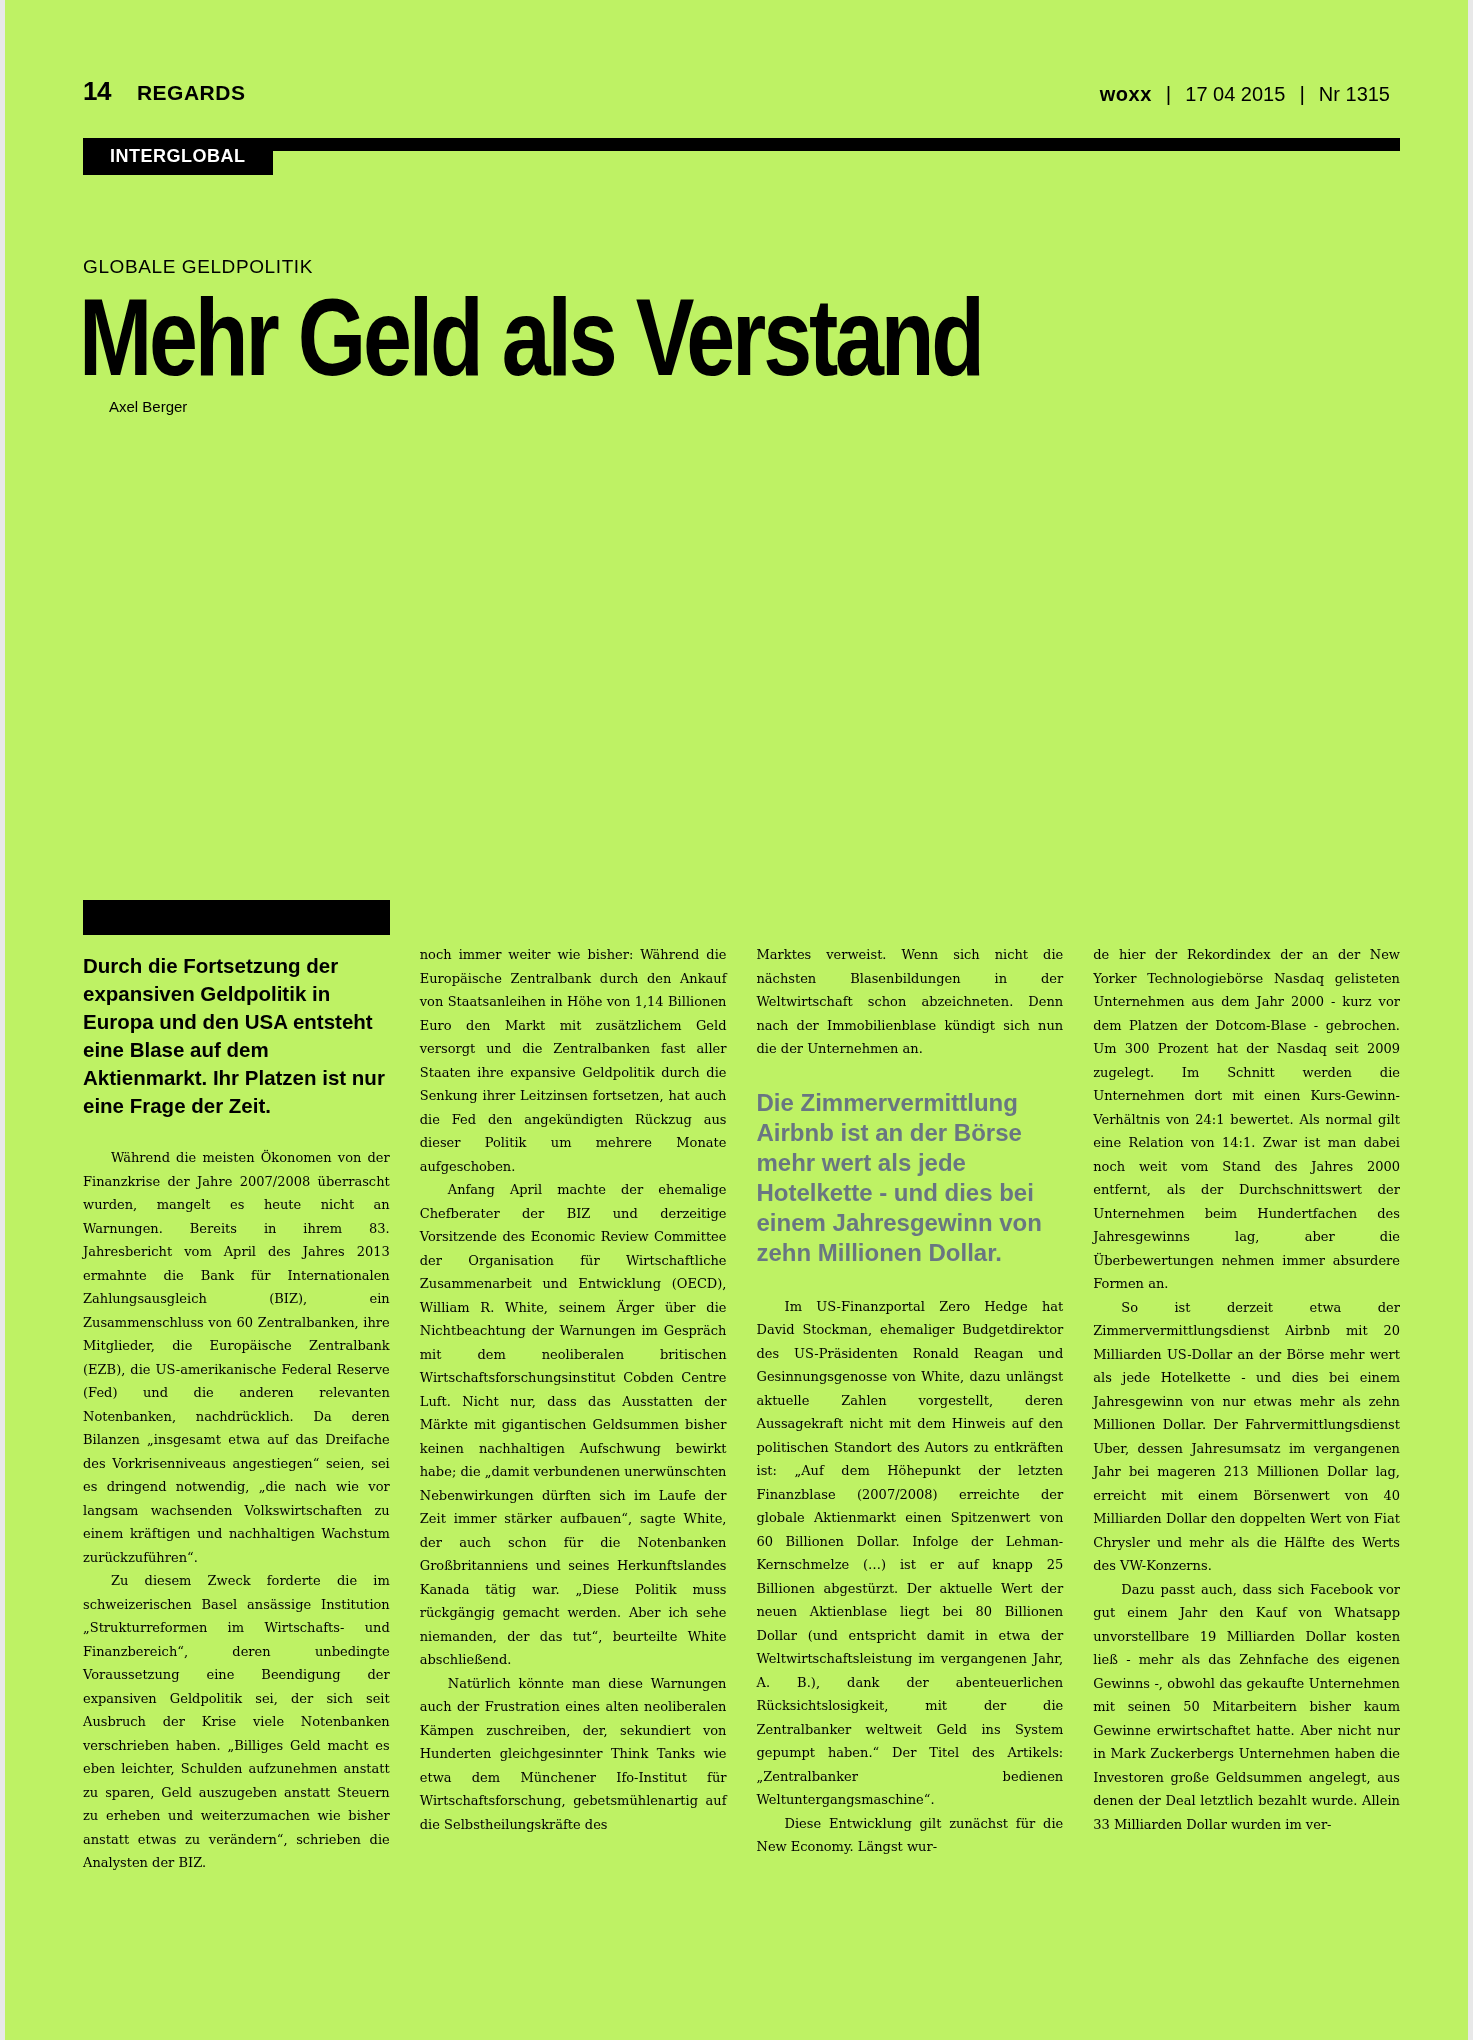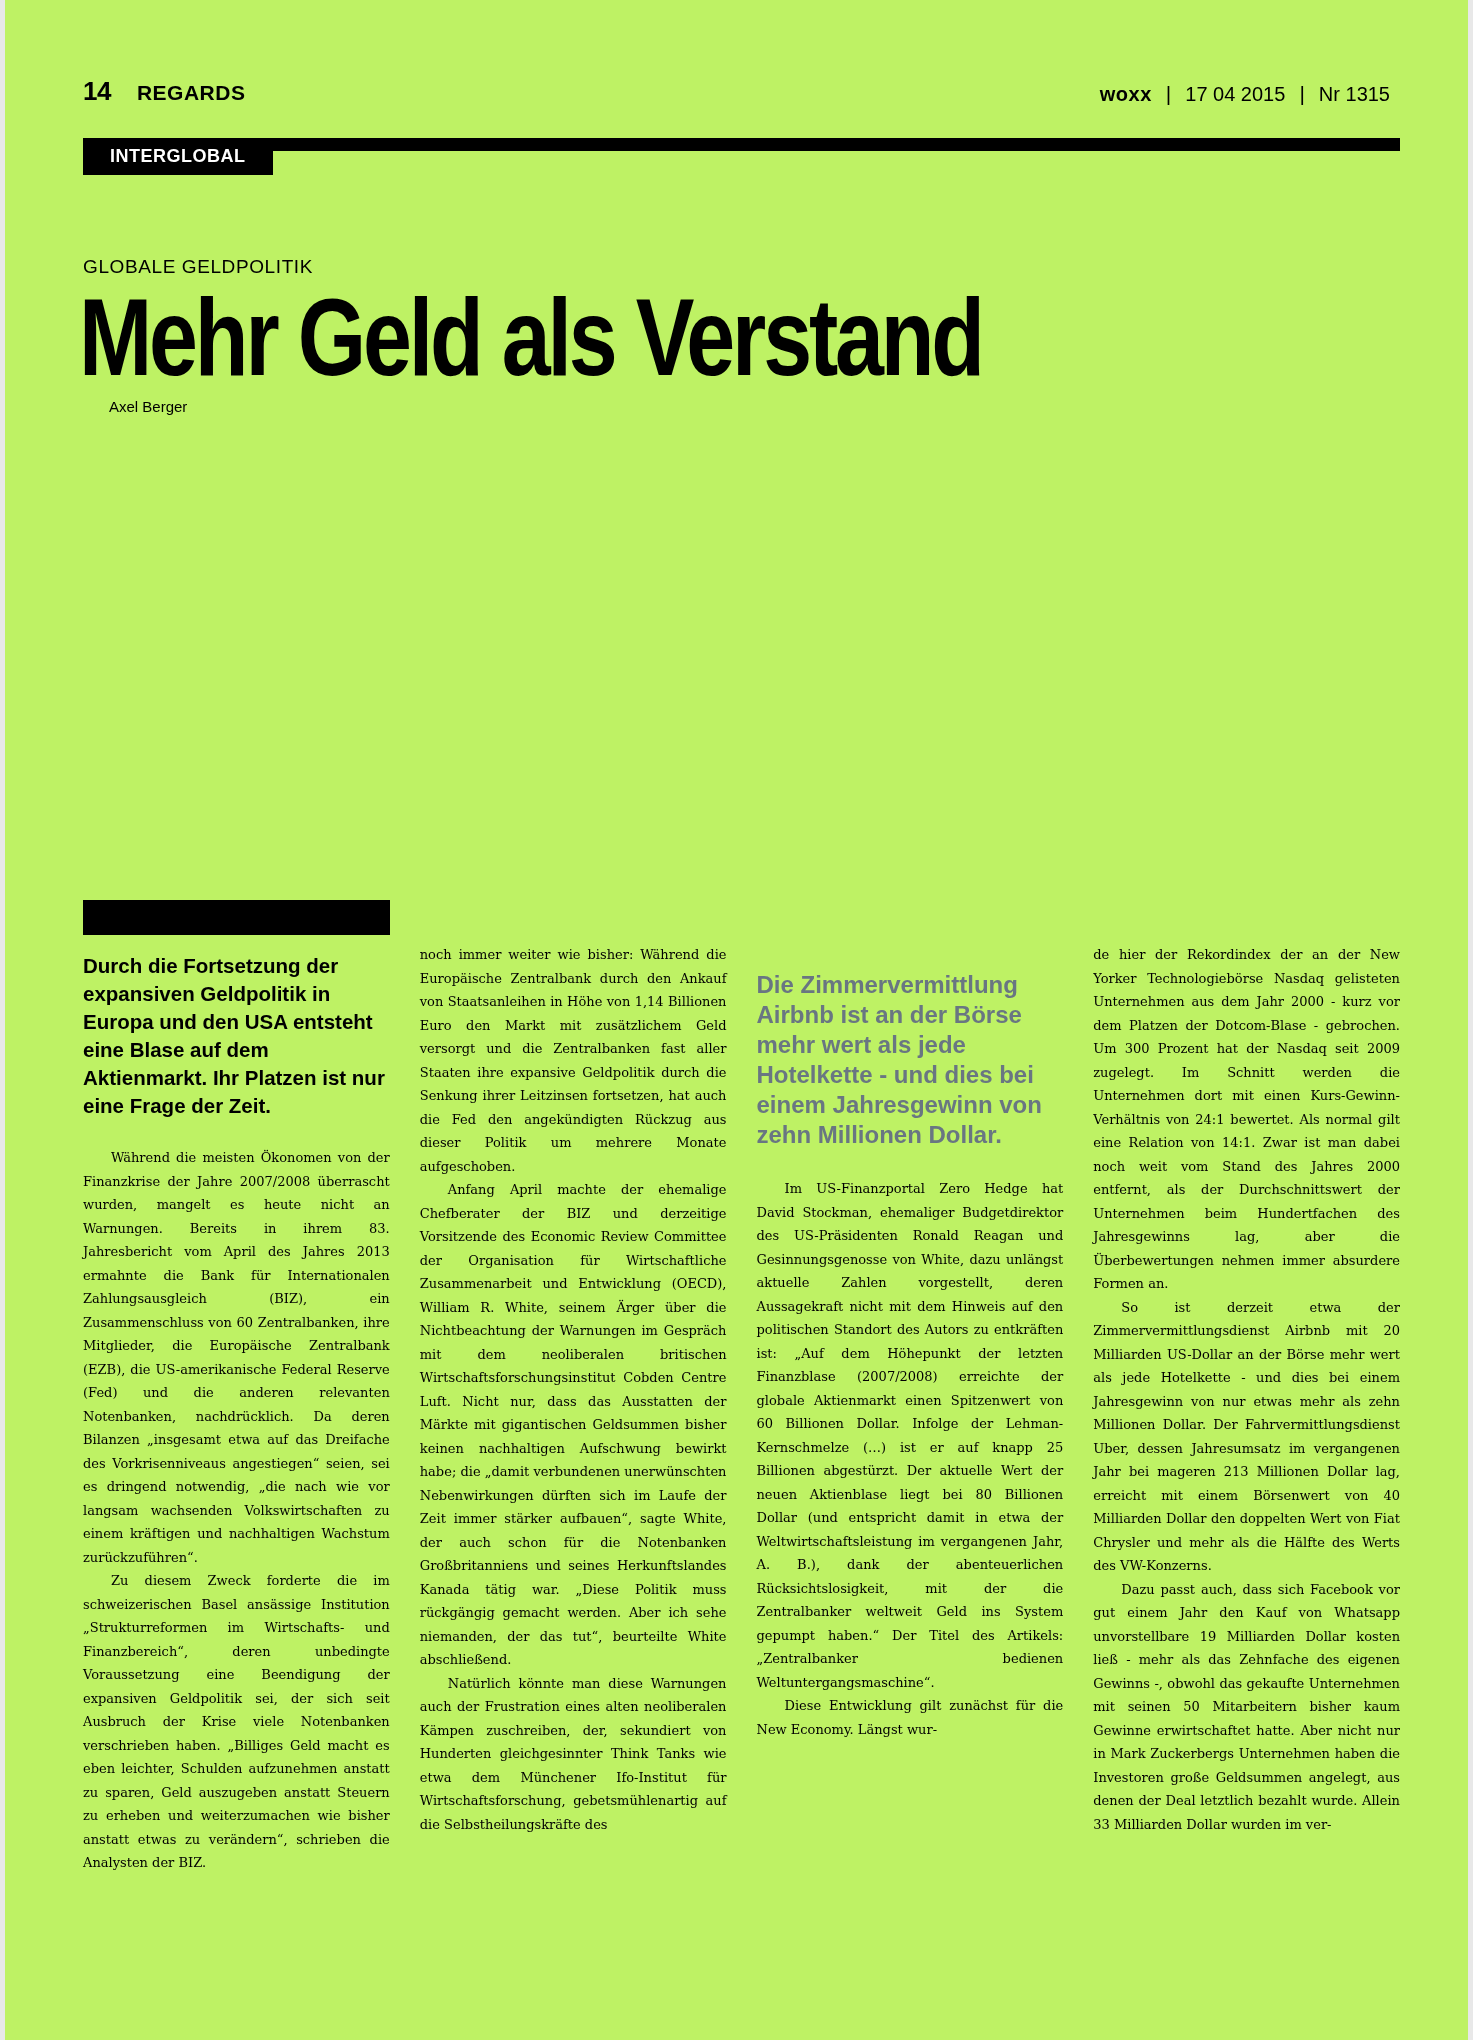--- a/index.html
+++ b/index.html
@@ -123,20 +123,21 @@
 
     </div>
 
     <div class="col cont bodytext">
       <p>noch immer weiter wie bisher: Während die Europäische Zentralbank durch den Ankauf von Staatsanleihen in Höhe von 1,14 Billionen Euro den Markt mit zusätzlichem Geld versorgt und die Zentralbanken fast aller Staaten ihre expansive Geldpolitik durch die Senkung ihrer Leitzinsen fortsetzen, hat auch die Fed den angekündigten Rückzug aus dieser Politik um mehrere Monate aufgeschoben.</p>
       <p class="ind">Anfang April machte der ehemalige Chefberater der BIZ und derzeitige Vorsitzende des Economic Review Committee der Organisation für Wirtschaftliche Zusammenarbeit und Entwicklung (OECD), William R. White, seinem Ärger über die Nichtbeachtung der Warnungen im Gespräch mit dem neoliberalen britischen Wirtschaftsforschungsinstitut Cobden Centre Luft. Nicht nur, dass das Ausstatten der Märkte mit gigantischen Geldsummen bisher keinen nachhaltigen Aufschwung bewirkt habe; die „damit verbundenen unerwünschten Nebenwirkungen dürften sich im Laufe der Zeit immer stärker aufbauen“, sagte White, der auch schon für die Notenbanken Großbritanniens und seines Herkunftslandes Kanada tätig war. „Diese Politik muss rückgängig gemacht werden. Aber ich sehe niemanden, der das tut“, beurteilte White abschließend.</p>
       <p class="ind">Natürlich könnte man diese Warnungen auch der Frustration eines alten neoliberalen Kämpen zuschreiben, der, sekundiert von Hunderten gleichgesinnter Think Tanks wie etwa dem Münchener Ifo-Institut für Wirtschaftsforschung, gebetsmühlenartig auf die Selbstheilungskräfte des</p>
     </div>
 
     <div class="col cont bodytext">
+      <p>Marktes verweist. Wenn sich nicht die nächsten Blasenbildungen in der Weltwirtschaft schon abzeichneten. Denn nach der Immobilienblase kündigt sich nun die der Unternehmen an.</p>
       <div class="pull-quote" style="color: rgb(105, 118, 130);">Die Zimmervermittlung Airbnb ist an der Börse mehr wert als jede Hotelkette - und dies bei einem Jahresgewinn von zehn Millionen Dollar.</div>
       <p class="ind">Im US-Finanzportal Zero Hedge hat David Stockman, ehemaliger Budgetdirektor des US-Präsidenten Ronald Reagan und Gesinnungsgenosse von White, dazu unlängst aktuelle Zahlen vorgestellt, deren Aussagekraft nicht mit dem Hinweis auf den politischen Standort des Autors zu entkräften ist: „Auf dem Höhepunkt der letzten Finanzblase (2007/2008) erreichte der globale Aktienmarkt einen Spitzenwert von 60 Billionen Dollar. Infolge der Lehman-Kernschmelze (…) ist er auf knapp 25 Billionen abgestürzt. Der aktuelle Wert der neuen Aktienblase liegt bei 80 Billionen Dollar (und entspricht damit in etwa der Weltwirtschaftsleistung im vergangenen Jahr, A. B.), dank der abenteuerlichen Rücksichtslosigkeit, mit der die Zentralbanker weltweit Geld ins System gepumpt haben.“ Der Titel des Artikels: „Zentralbanker bedienen Weltuntergangsmaschine“.</p>
       <p class="ind">Diese Entwicklung gilt zunächst für die New Economy. Längst wur-</p>
     </div>
 
     <div class="col cont bodytext">
       <p>de hier der Rekordindex der an der New Yorker Technologiebörse Nasdaq gelisteten Unternehmen aus dem Jahr 2000 - kurz vor dem Platzen der Dotcom-Blase - gebrochen. Um 300 Prozent hat der Nasdaq seit 2009 zugelegt. Im Schnitt werden die Unternehmen dort mit einen Kurs-Gewinn-Verhältnis von 24:1 bewertet. Als normal gilt eine Relation von 14:1. Zwar ist man dabei noch weit vom Stand des Jahres 2000 entfernt, als der Durchschnittswert der Unternehmen beim Hundertfachen des Jahresgewinns lag, aber die Überbewertungen nehmen immer absurdere Formen an.</p>
       <p class="ind">So ist derzeit etwa der Zimmervermittlungsdienst Airbnb mit 20 Milliarden US-Dollar an der Börse mehr wert als jede Hotelkette - und dies bei einem Jahresgewinn von nur etwas mehr als zehn Millionen Dollar. Der Fahrvermittlungsdienst Uber, dessen Jahresumsatz im vergangenen Jahr bei mageren 213 Millionen Dollar lag, erreicht mit einem Börsenwert von 40 Milliarden Dollar den doppelten Wert von Fiat Chrysler und mehr als die Hälfte des Werts des VW-Konzerns.</p>
       <p class="ind">Dazu passt auch, dass sich Facebook vor gut einem Jahr den Kauf von Whatsapp unvorstellbare 19 Milliarden Dollar kosten ließ - mehr als das Zehnfache des eigenen Gewinns -, obwohl das gekaufte Unternehmen mit seinen 50 Mitarbeitern bisher kaum Gewinne erwirtschaftet hatte. Aber nicht nur in Mark Zuckerbergs Unternehmen haben die Investoren große Geldsummen angelegt, aus denen der Deal letztlich bezahlt wurde. Allein 33 Milliarden Dollar wurden im ver-</p>
     </div>

